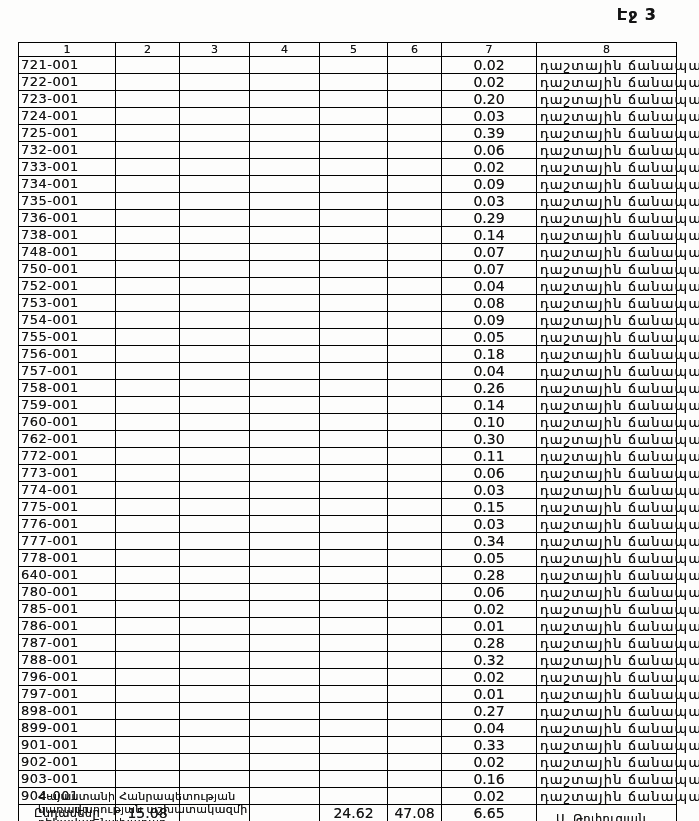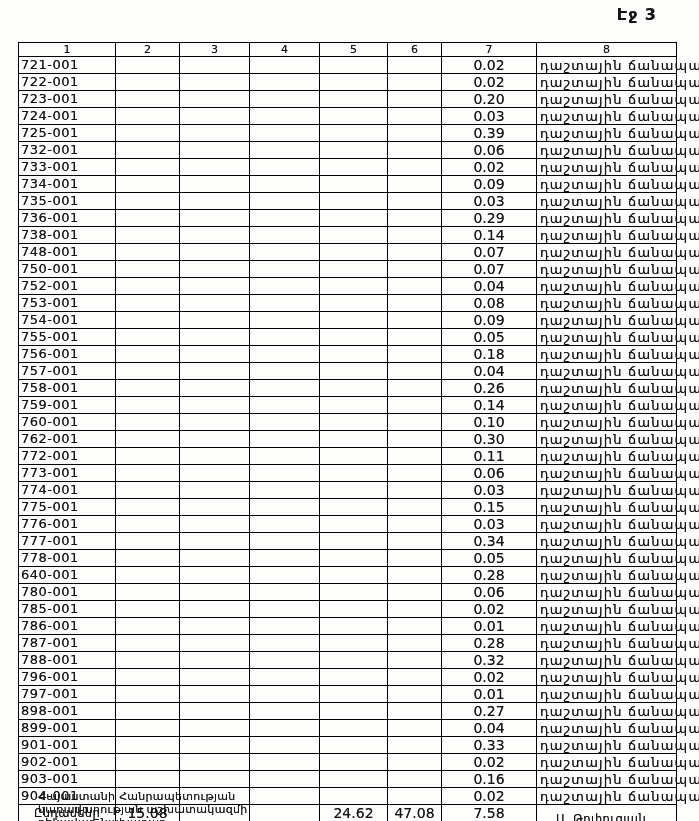--- a/index.html
+++ b/index.html
@@ -562,21 +562,21 @@
         </tr>
       </tbody>
     <tfoot>
       <tr>
         <td class="total-label">Ընդամենը</td>
         <td class="val">15.08</td>
         <td class="val"></td>
         <td class="val"></td>
         <td class="val">24.62</td>
         <td class="val">47.08</td>
-        <td class="val">7.58</td>
+        <td class="val">6.65</td>
         <td class="empty"></td>
       </tr>
     </tfoot>
   </table>
 
   <div class="footer-org">
     <div>Հայաստանի Հանրապետության</div>
     <div>կառավարության աշխատակազմի</div>
     <div>ղեկավար-նախարար</div>
   </div>

